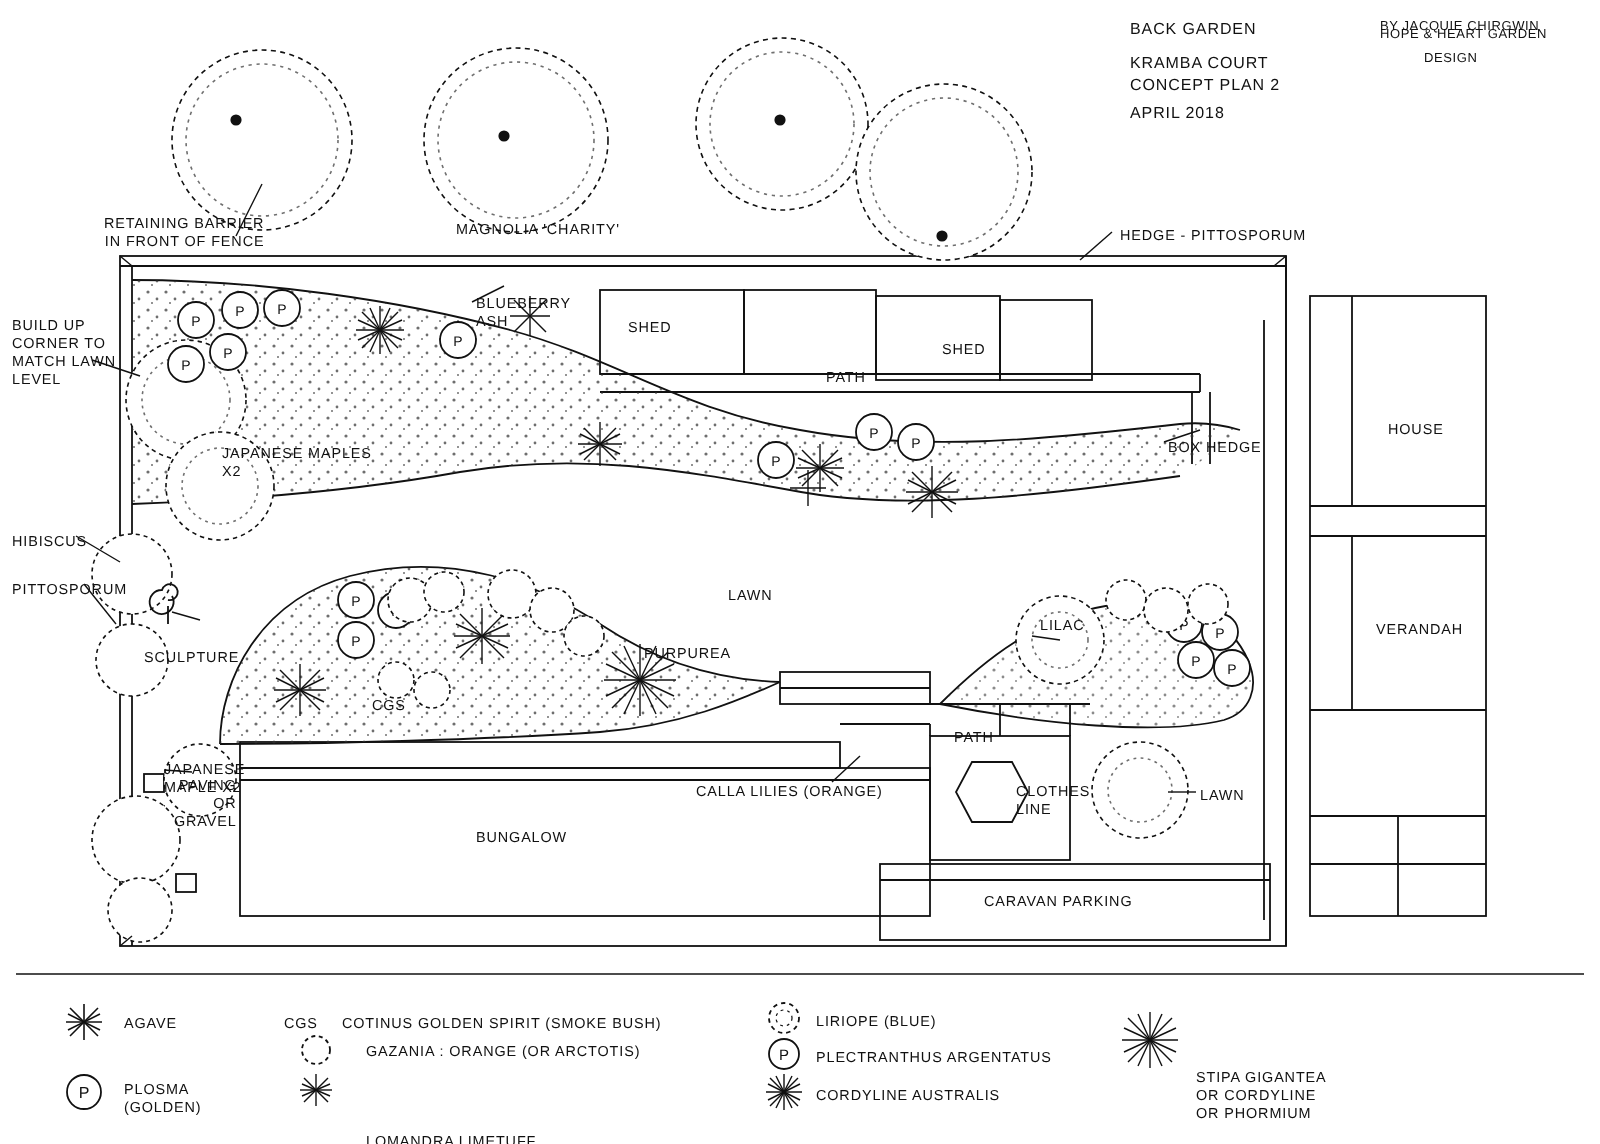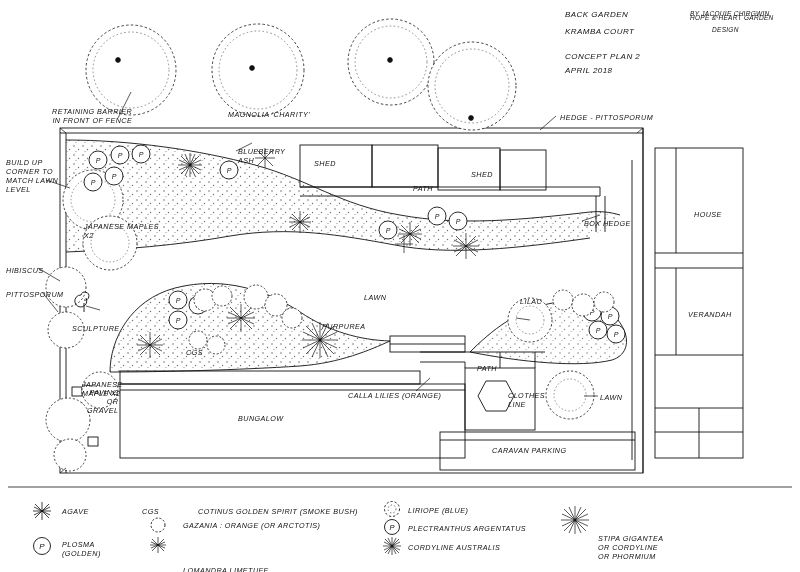--- a/index.html
+++ b/index.html
@@ -4,21 +4,21 @@
 <style>
   html,body{margin:0;padding:0;}
   body{
     width:800px;height:572px;
     background:#ffffff;
     font-family:"Liberation Sans", sans-serif;
     color:#111;
     overflow:hidden;
     position:relative;
   }
-  #sheet{position:relative;width:696px;height:572px;font-style:italic;}
+  #sheet{position:relative;width:696px;height:572px;}
   svg.layer{position:absolute;left:0;top:0;width:800px;height:572px;}
   .lbl{
     position:absolute;
     font-family:"Liberation Sans", sans-serif;
     font-size:7.2px;
     letter-spacing:.45px;
     line-height:1.25;
     color:#111;
     white-space:pre;
     text-transform:uppercase;
@@ -325,21 +325,21 @@
     <g stroke="#111" stroke-width="0.7">
       <line x1="60" y1="128" x2="66" y2="133"></line>
       <line x1="643" y1="128" x2="637" y2="133"></line>
       <line x1="60" y1="473" x2="66" y2="468"></line>
     </g>
   </svg>
 
   <div class="title-block" style="left:565px;top:10px;">
     <div class="lbl t8">BACK GARDEN</div>
     <div class="lbl t8" style="position:static;margin-top:17px;">KRAMBA COURT</div>
-    <div class="lbl t8" style="position:static;margin-top:15px;">CONCEPT PLAN 2</div>
+    <div class="lbl t8" style="position:static;margin-top:1px;">CONCEPT PLAN 2</div>
     <div class="lbl t8" style="position:static;margin-top:4px;">APRIL 2018</div>
   </div>
 
   <div class="title-block" style="left:690px;top:10px;">
     <div class="lbl t65">BY JACQUIE CHIRGWIN</div>
     <div class="lbl t65" style="position:static;margin-top:4px;">HOPE &amp; HEART GARDEN</div>
     <div class="lbl t65" style="position:static;margin-top:4px;margin-left:22px;">DESIGN</div>
   </div>
 
   <div id="annotations">
@@ -350,28 +350,28 @@
       <div class="lbl" style="left: 6px; top: 158px;">BUILD UP
 CORNER TO
 MATCH LAWN
 LEVEL</div>
       <div class="lbl" style="left: 238px; top: 147px;">BLUEBERRY
 ASH</div>
       <div class="lbl" style="left: 314px; top: 159px;">SHED</div>
       <div class="lbl" style="left: 471px; top: 170px;">SHED</div>
       <div class="lbl" style="left: 413px; top: 184px;">PATH</div>
       <div class="lbl" style="left: 694px; top: 210px;">HOUSE</div>
-      <div class="lbl" style="left: 84px; top: 222px;">JAPANESE MAPLES
+      <div class="lbl" style="left: 111px; top: 222px;">JAPANESE MAPLES
 x2</div>
       <div class="lbl" style="left: 584px; top: 219px;">BOX HEDGE</div>
       <div class="lbl" style="left: 6px; top: 266px;">HIBISCUS</div>
       <div class="lbl" style="left: 6px; top: 290px;">PITTOSPORUM</div>
       <div class="lbl" style="left: 364px; top: 293px;">LAWN</div>
       <div class="lbl" style="left: 72px; top: 312px; margin-top: 12px;">SCULPTURE</div>
-      <div class="lbl" style="left: 520px; top: 297px;">LILAC</div>
+      <div class="lbl" style="left: 520px; top: 308px;">LILAC</div>
       <div class="lbl" style="left: 322px; top: 322px;">PURPUREA</div>
       <div class="lbl" style="left: 688px; top: 310px;">VERANDAH</div>
       <div class="lbl" style="left: 186px; top: 348px;">CGS</div>
       <div class="lbl" style="left: 477px; top: 364px;">PATH</div>
       <div class="lbl" style="left: 82px; top: 380px;">JAPANESE
 MAPLE x2</div>
       <div class="lbl" style="left: 87px; top: 388px; text-align: right;">PAVING
 OR
 GRAVEL</div>
       <div class="lbl" style="left: 348px; top: 391px;">CALLA LILIES (ORANGE)</div>
@@ -443,21 +443,21 @@
       <line x1="-6" y1="-13" x2="6" y2="13"></line>
         <line x1="-6" y1="13" x2="6" y2="-13"></line>
     </g>
   </svg>
 
   <div class="lbl" style="left:62px;top:507px;text-align:right;">AGAVE</div>
   <div class="lbl" style="left:62px;top:540px;">PLOSMA
 (GOLDEN)</div>
 
   <div class="lbl" style="left:142px;top:507px;">CGS</div>
-  <div class="lbl" style="left:198px;top:507px;">COTINUS GOLDEN SPIRIT (SMOKE BUSH)</div>
+  <div class="lbl" style="left:171px;top:507px;">COTINUS GOLDEN SPIRIT (SMOKE BUSH)</div>
   <div class="lbl" style="left:183px;top:521px;">GAZANIA : ORANGE (OR ARCTOTIS)</div>
   <div class="lbl" style="left:183px;top:566px;">LOMANDRA LIMETUFF</div>
 
   <div class="lbl" style="left:408px;top:506px;">LIRIOPE (BLUE)</div>
   <div class="lbl" style="left:408px;top:524px;">PLECTRANTHUS ARGENTATUS</div>
   <div class="lbl" style="left:408px;top:543px;">CORDYLINE AUSTRALIS</div>
 
   <div class="lbl" style="left:598px;top:534px;">STIPA GIGANTEA
 OR CORDYLINE
 OR PHORMIUM</div>

